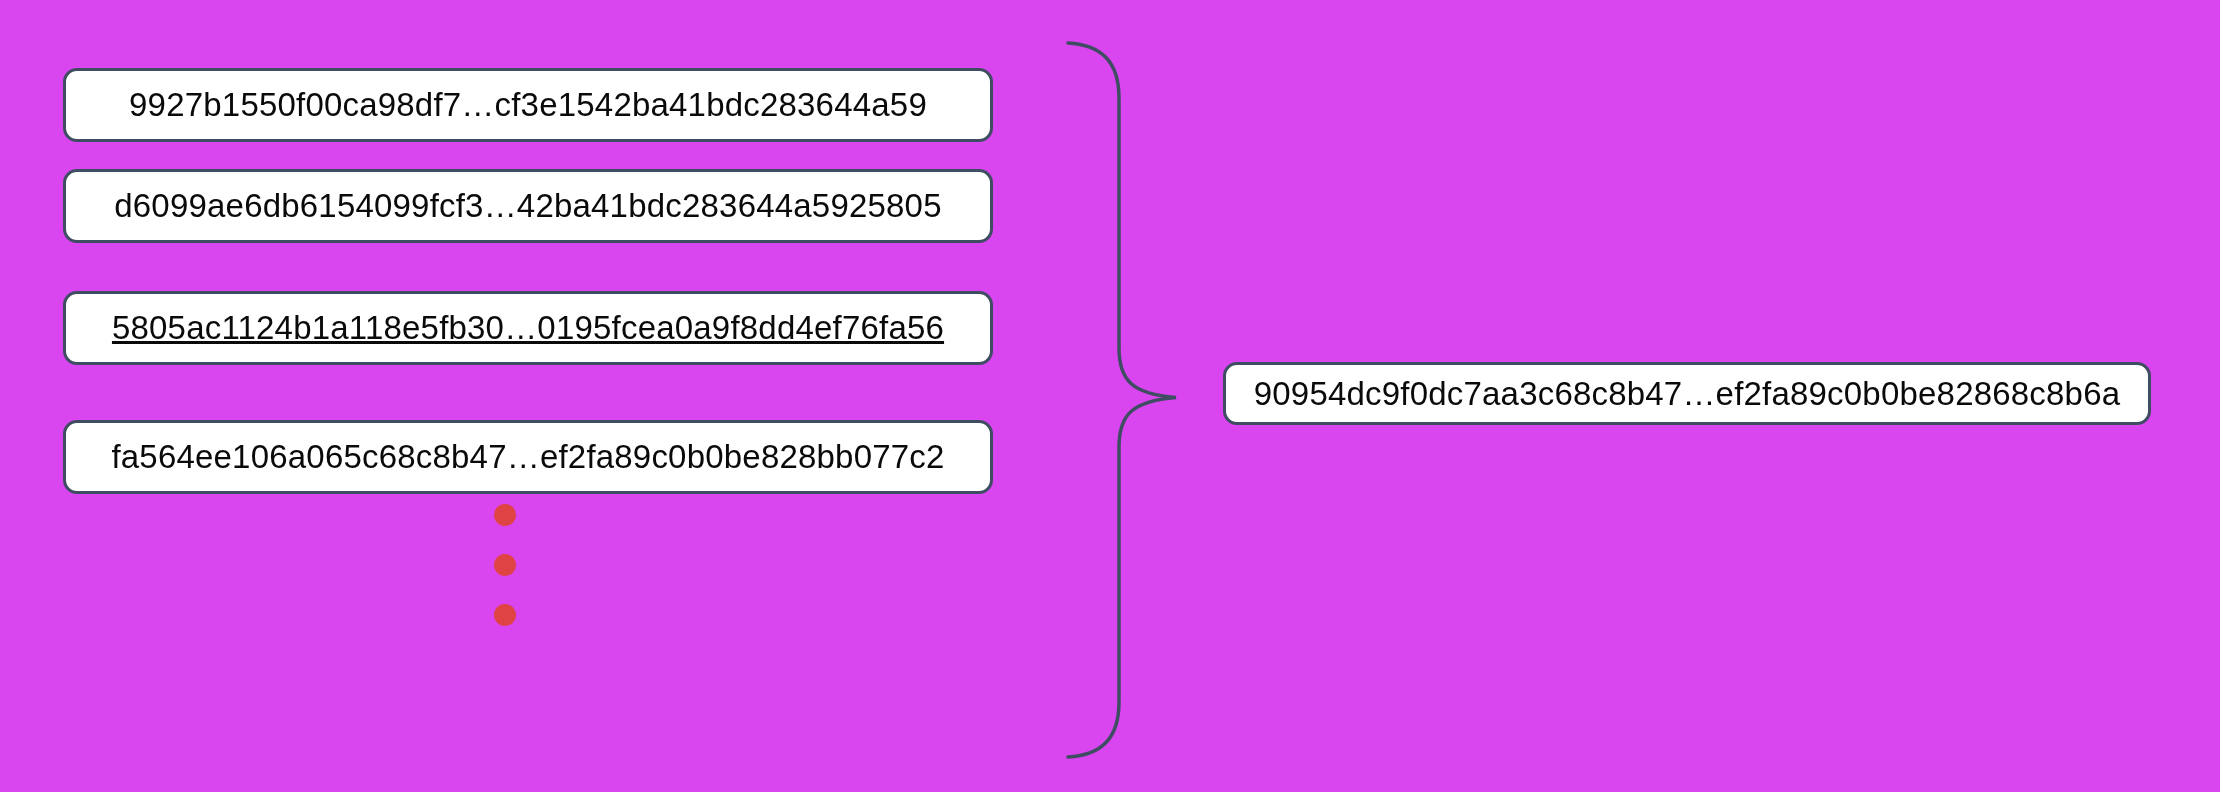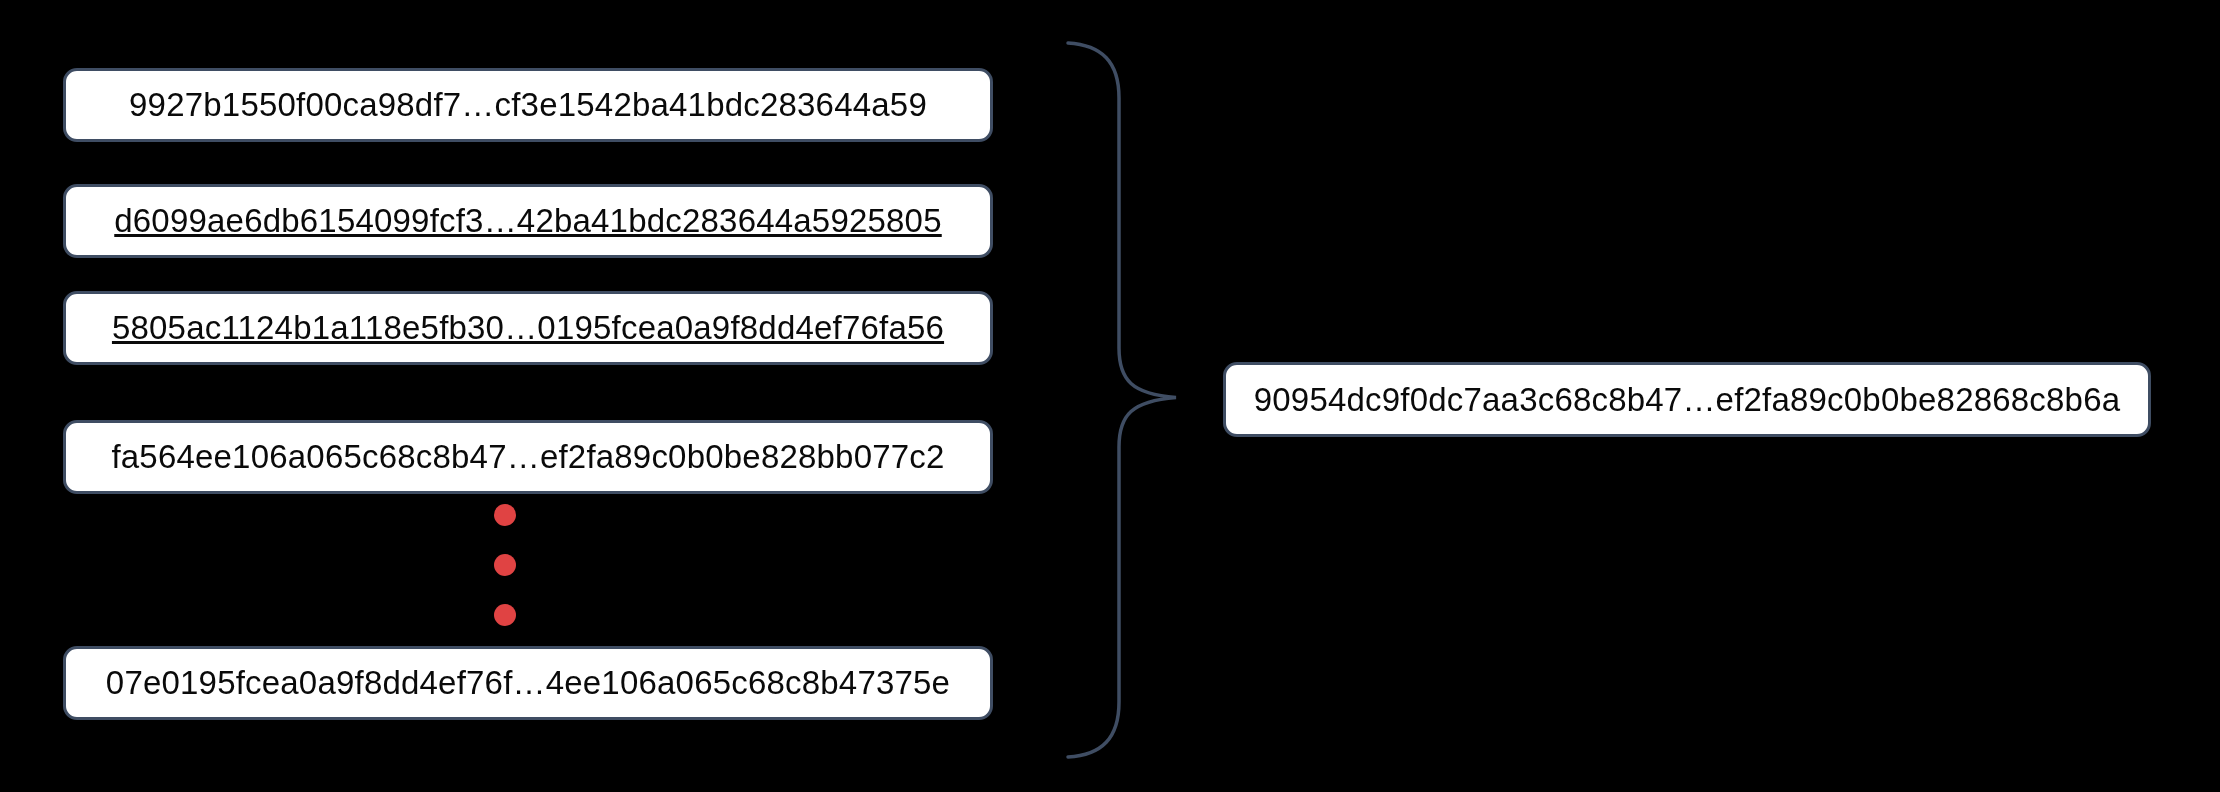--- a/index.html
+++ b/index.html
@@ -5,49 +5,49 @@
   html, body {
     margin: 0;
     padding: 0;
     background: #ffffff;
     font-family: "Liberation Sans", "DejaVu Sans", sans-serif;
   }
   .canvas {
     position: relative;
     width: 2220px;
     height: 792px;
-    background: #000000;
+    background: #d946ef;
     overflow: hidden;
   }
   .hash-box {
     position: absolute;
     box-sizing: border-box;
     height: 74px;
     border: 3.5px solid #3F4D63;
     border-radius: 14px;
     background: #ffffff;
     display: flex;
     align-items: center;
     justify-content: center;
     font-size: 33px;
     color: #0a0a0a;
     letter-spacing: 0.2px;
     white-space: nowrap;
   }
   .input-box { left: 63px; width: 930px; }
   .box-0 { top: 68px; }
-  .box-1 { top: 184px; text-decoration: underline; }
+  .box-1 { top: 169px; }
   .box-2 { top: 291px; text-decoration: underline; }
   .box-3 { top: 420px; }
   .box-4 { top: 646px; }
   .output-box {
     left: 1223px;
     top: 362px;
     width: 928px;
-    height: 75px;
+    height: 63px;
   }
   .dots {
     position: absolute;
     left: 494px;
     top: 504px;
     width: 22px;
     height: 122px;
     display: flex;
     flex-direction: column;
     justify-content: space-between;
@@ -80,21 +80,20 @@
   <div class="hash-box input-box box-2">5805ac1124b1a118e5fb30…0195fcea0a9f8dd4ef76fa56</div>
 
   <div class="hash-box input-box box-3">fa564ee106a065c68c8b47…ef2fa89c0b0be828bb077c2</div>
 
   <div class="dots">
     <span class="dot"></span>
     <span class="dot"></span>
     <span class="dot"></span>
   </div>
 
-  <div class="hash-box input-box box-4">07e0195fcea0a9f8dd4ef76f…4ee106a065c68c8b47375e</div>
 
   <svg class="brace-svg" viewBox="0 0 2220 792" xmlns="http://www.w3.org/2000/svg">
     <path d="M 1068 43
              C 1102 45, 1119 62, 1119 98
              L 1119 348
              C 1119 380, 1132 394, 1176 397.5
              C 1132 401, 1119 415, 1119 447
              L 1119 702
              C 1119 738, 1102 755, 1068 757" fill="none" stroke="#3F4D63" stroke-width="3.5" stroke-linecap="round"></path>
   </svg>

